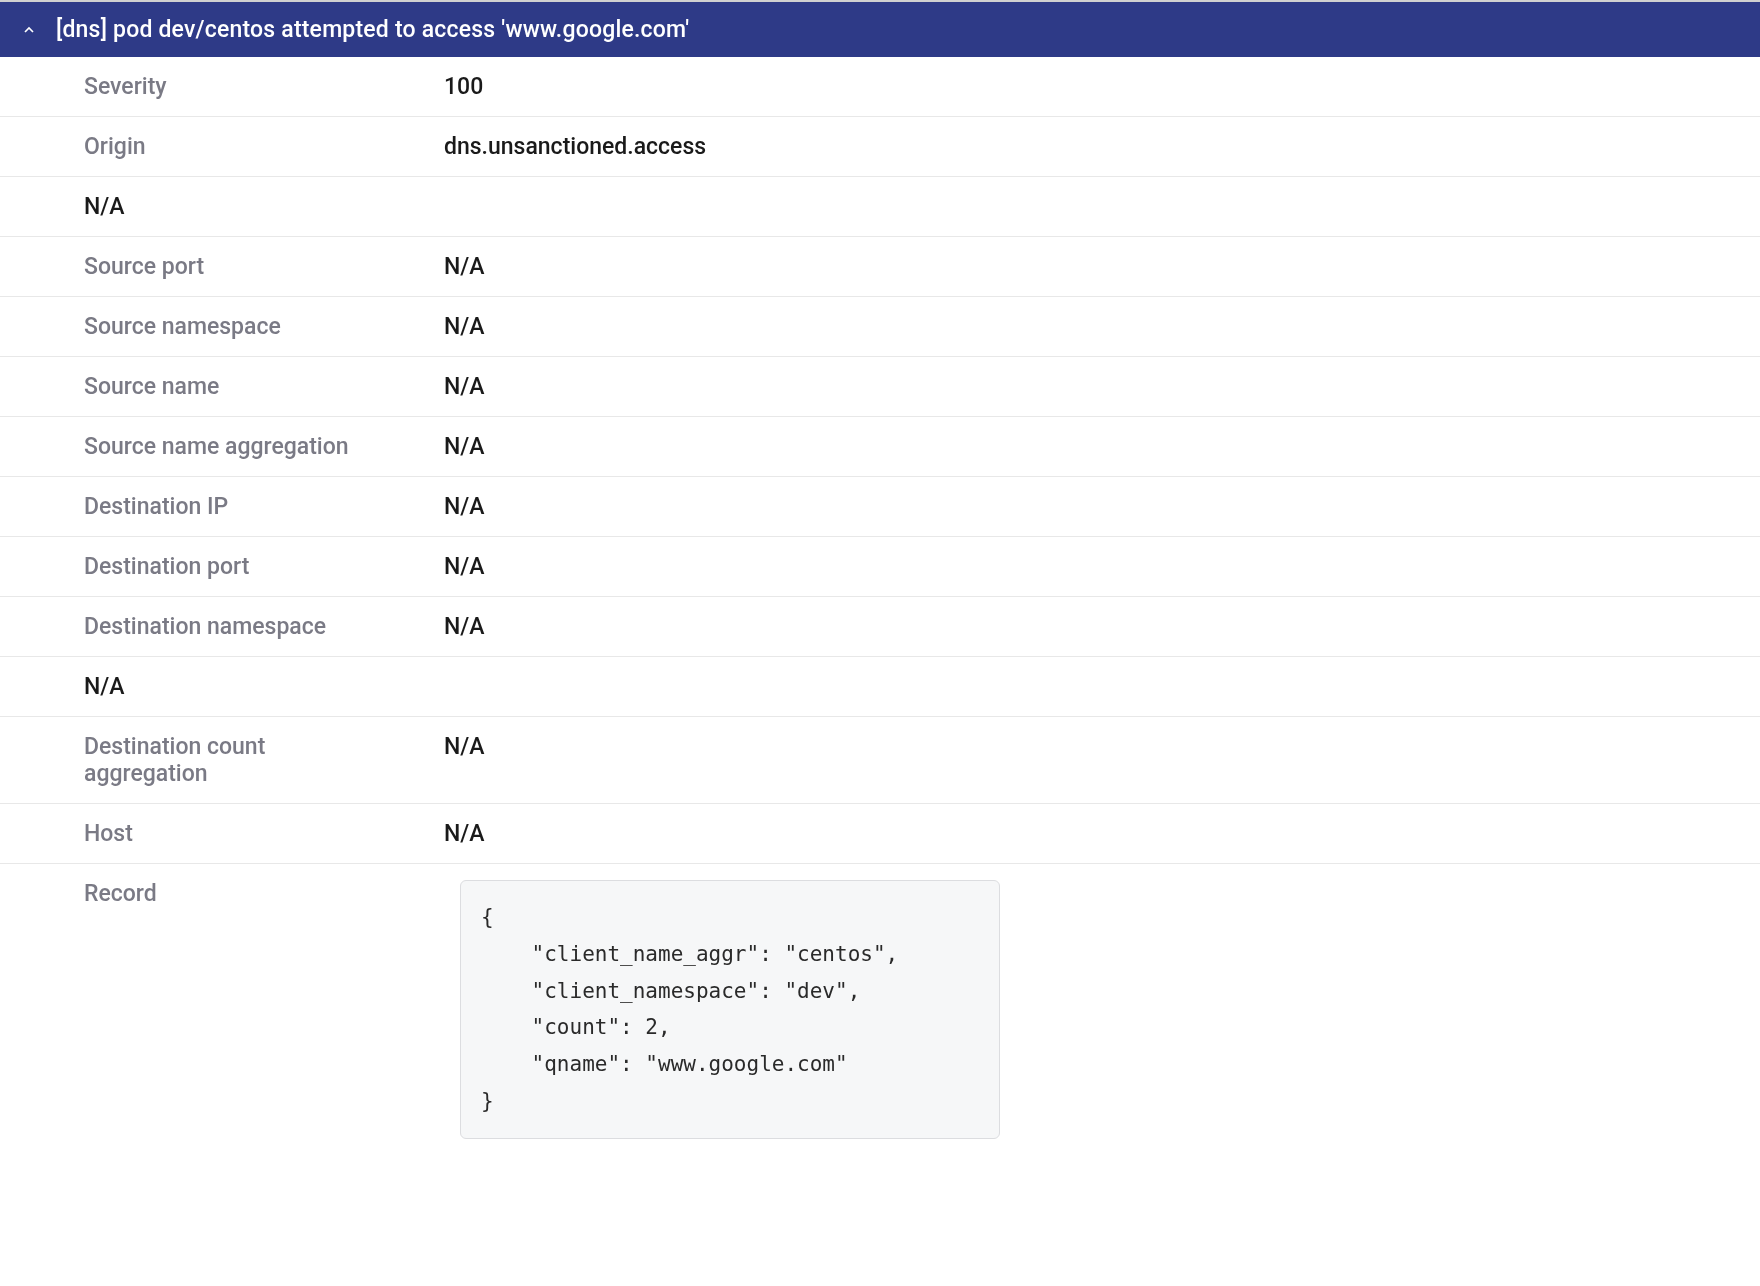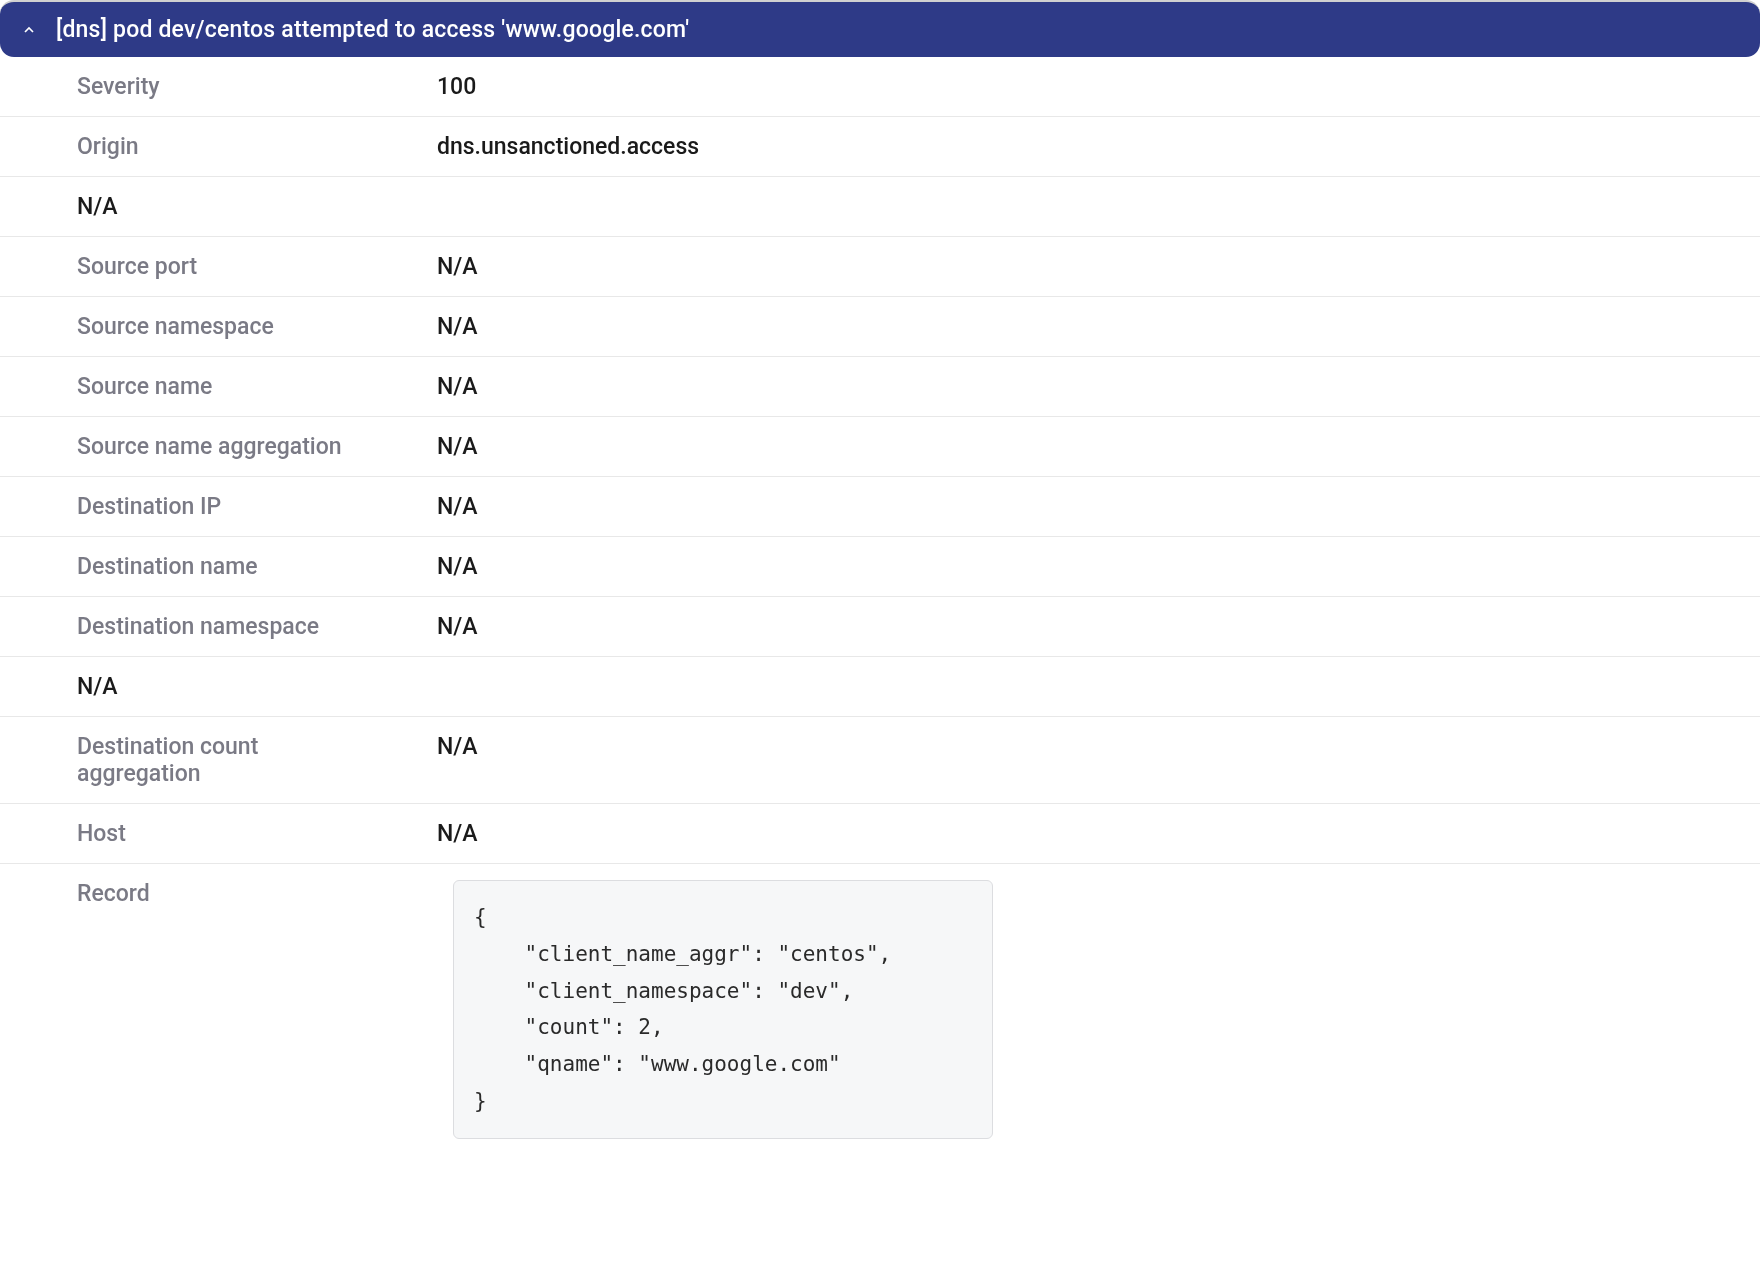--- a/index.html
+++ b/index.html
@@ -15,21 +15,20 @@
     }
     
     .header-bar {
       background: #2e3a87;
       color: #ffffff;
       padding: 14px 20px;
       display: flex;
       align-items: center;
       gap: 18px;
       border-top: 2px solid #d0d0d0;
-      border-radius: 14px;
     }
     
     .chevron-icon {
       width: 18px;
       height: 18px;
       display: flex;
       align-items: center;
       justify-content: center;
       cursor: pointer;
     }
@@ -48,21 +47,21 @@
       letter-spacing: 0.2px;
     }
     
     .details-table {
       width: 100%;
     }
     
     .detail-row {
       display: flex;
       border-bottom: 1px solid #e8e8e8;
-      padding: 16px 9px;
+      padding: 16px 16px;
       align-items: flex-start;
       justify-content: flex-end;
     }
     
     .detail-row:last-child {
       border-bottom: none;
       gap: 16px;
     }
     
     .detail-label {
@@ -148,21 +147,21 @@
     <div class="detail-label">Source name aggregation</div>
     <div class="detail-value">N/A</div>
   </div>
 
   <div class="detail-row">
     <div class="detail-label">Destination IP</div>
     <div class="detail-value">N/A</div>
   </div>
 
   <div class="detail-row">
-    <div class="detail-label">Destination name</div>
+    <div class="detail-label">Destination port</div>
     <div class="detail-value">N/A</div>
   </div>
 
   <div class="detail-row">
     <div class="detail-label">Destination namespace</div>
     <div class="detail-value">N/A</div>
   </div>
 
   <div class="detail-row">
     <div class="detail-value">N/A</div>

